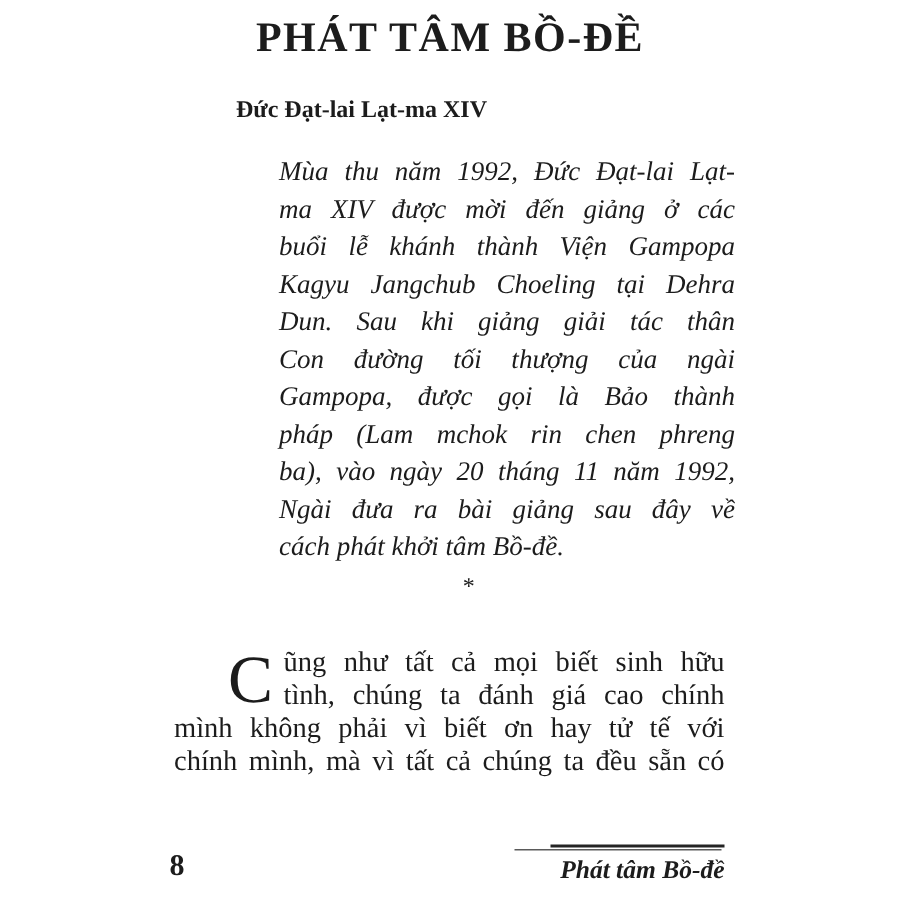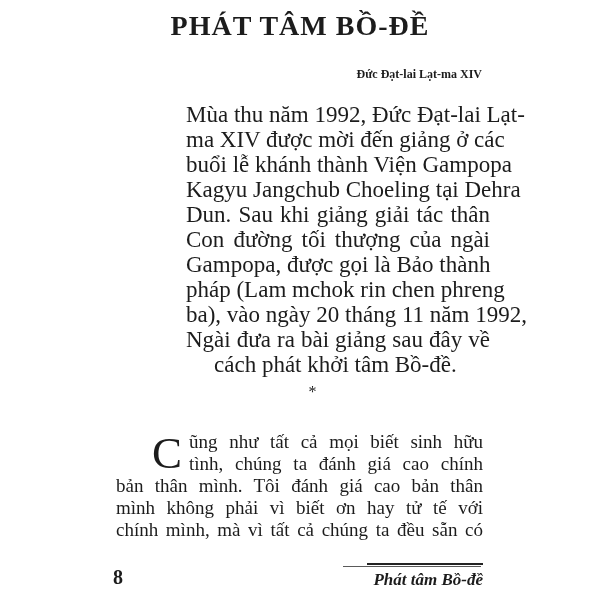--- a/index.html
+++ b/index.html
@@ -14,39 +14,39 @@
   .page-title{
     margin:9px 0 0 0;
     text-align:center;
     font-size:28px;
     font-weight:bold;
     letter-spacing:1px;
     line-height:34px;
   }
   .author-line{
     margin:19px 118px 0 0;
-    text-align:right;
-    font-size:12px;
+    text-align:center;
+    font-size:16px;
     font-weight:bold;
     line-height:24px;
   }
   .intro{
     margin:16px 110px 0 186px; 
-    font-size:23px;
+    font-style:italic;
+    font-size:18px;
     line-height:25px;
   }
   .line{
     text-align:justify;
     text-align-last:justify;
     white-space:nowrap;
   }
   .line.last{
     text-align:center;
     text-align-last:left;
-    margin-left:28px;
   }
   .separator{
     margin:6px 117px 0 142px; 
     text-align:center;
     font-size:16px;
     line-height:18px;
   }
   .body-para{
     margin:30px 117px 0 116px; 
     font-size:19px;
@@ -116,21 +116,20 @@
     <div class="line">Ngài đưa ra bài giảng sau đây về</div>
     <div class="line last">cách phát khởi tâm Bồ-đề.</div>
   </div>
 
   <div class="separator">*</div>
 
   <div class="body-para">
     <span class="drop-cap">C</span>
     <div class="line">ũng như tất cả mọi biết sinh hữu</div>
     <div class="line">tình, chúng ta đánh giá cao chính</div>
-    <div class="line">bản thân mình. Tôi đánh giá cao bản thân</div>
     <div class="line">mình không phải vì biết ơn hay tử tế với</div>
     <div class="line">chính mình, mà vì tất cả chúng ta đều sẵn có</div>
   </div>
 
   <div class="footer-page-number">8</div>
 
   <div class="footer-right">
     <div class="rule-thin"></div>
     <div class="rule-thick"></div>
     <div class="running-title">Phát tâm Bồ-đề</div>

